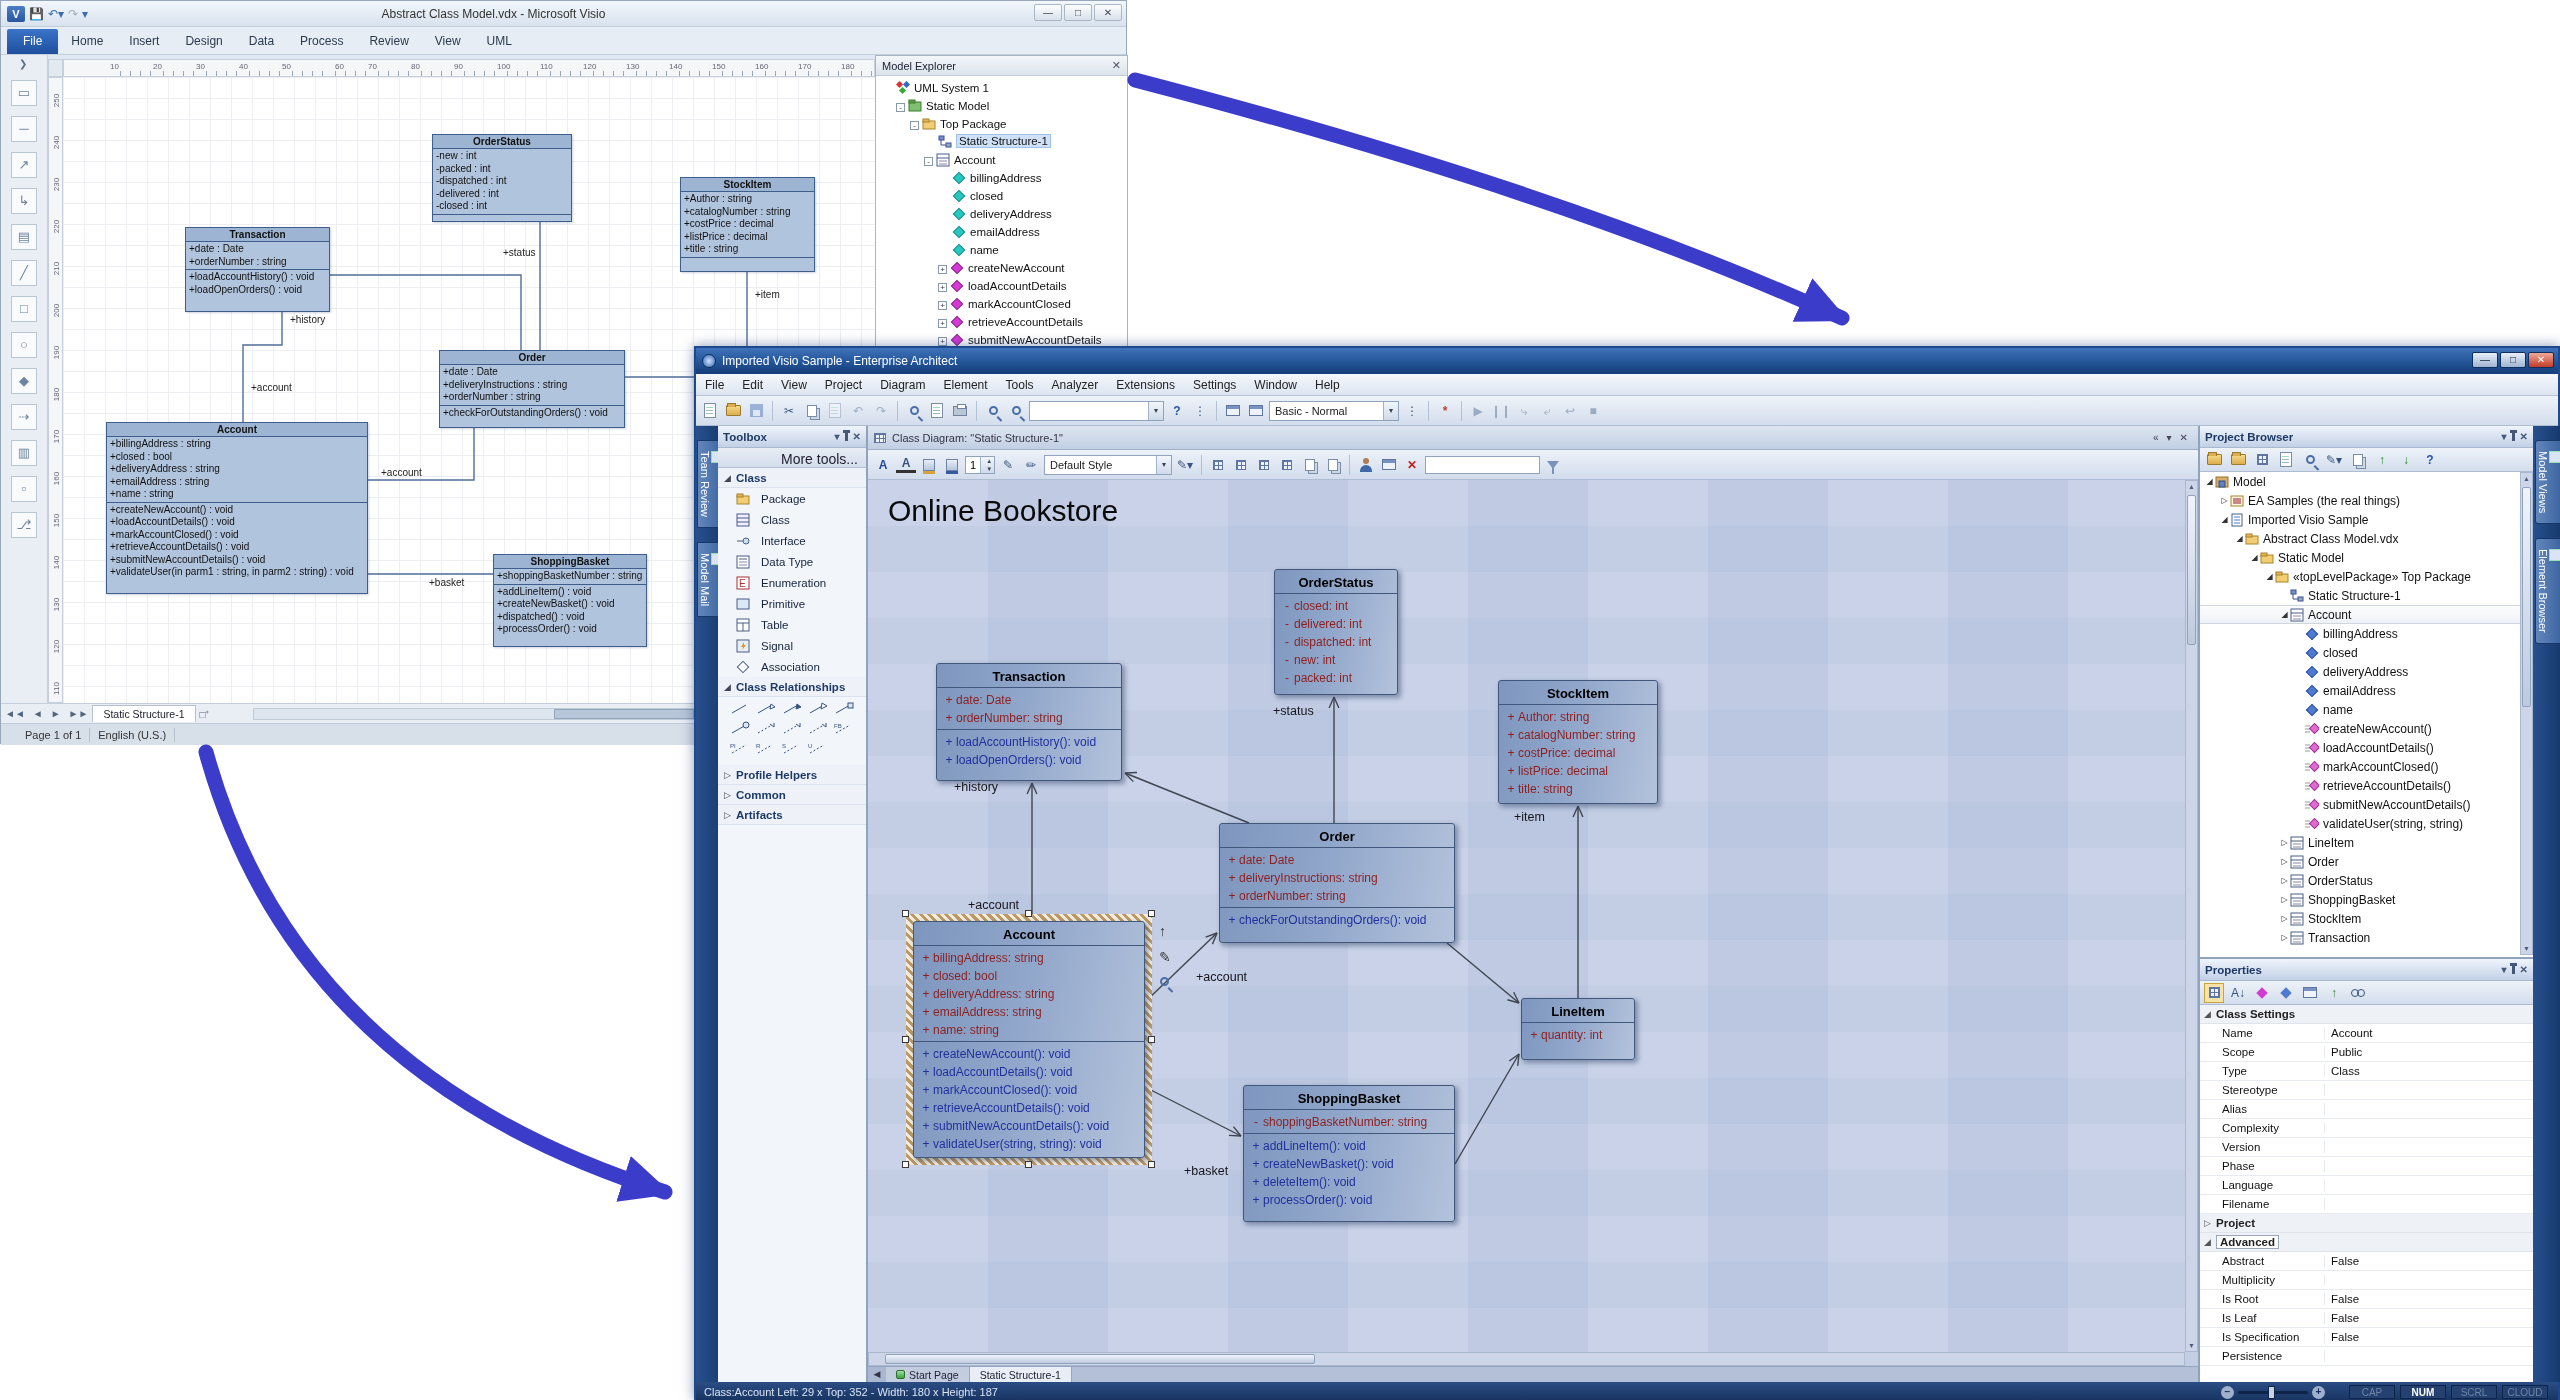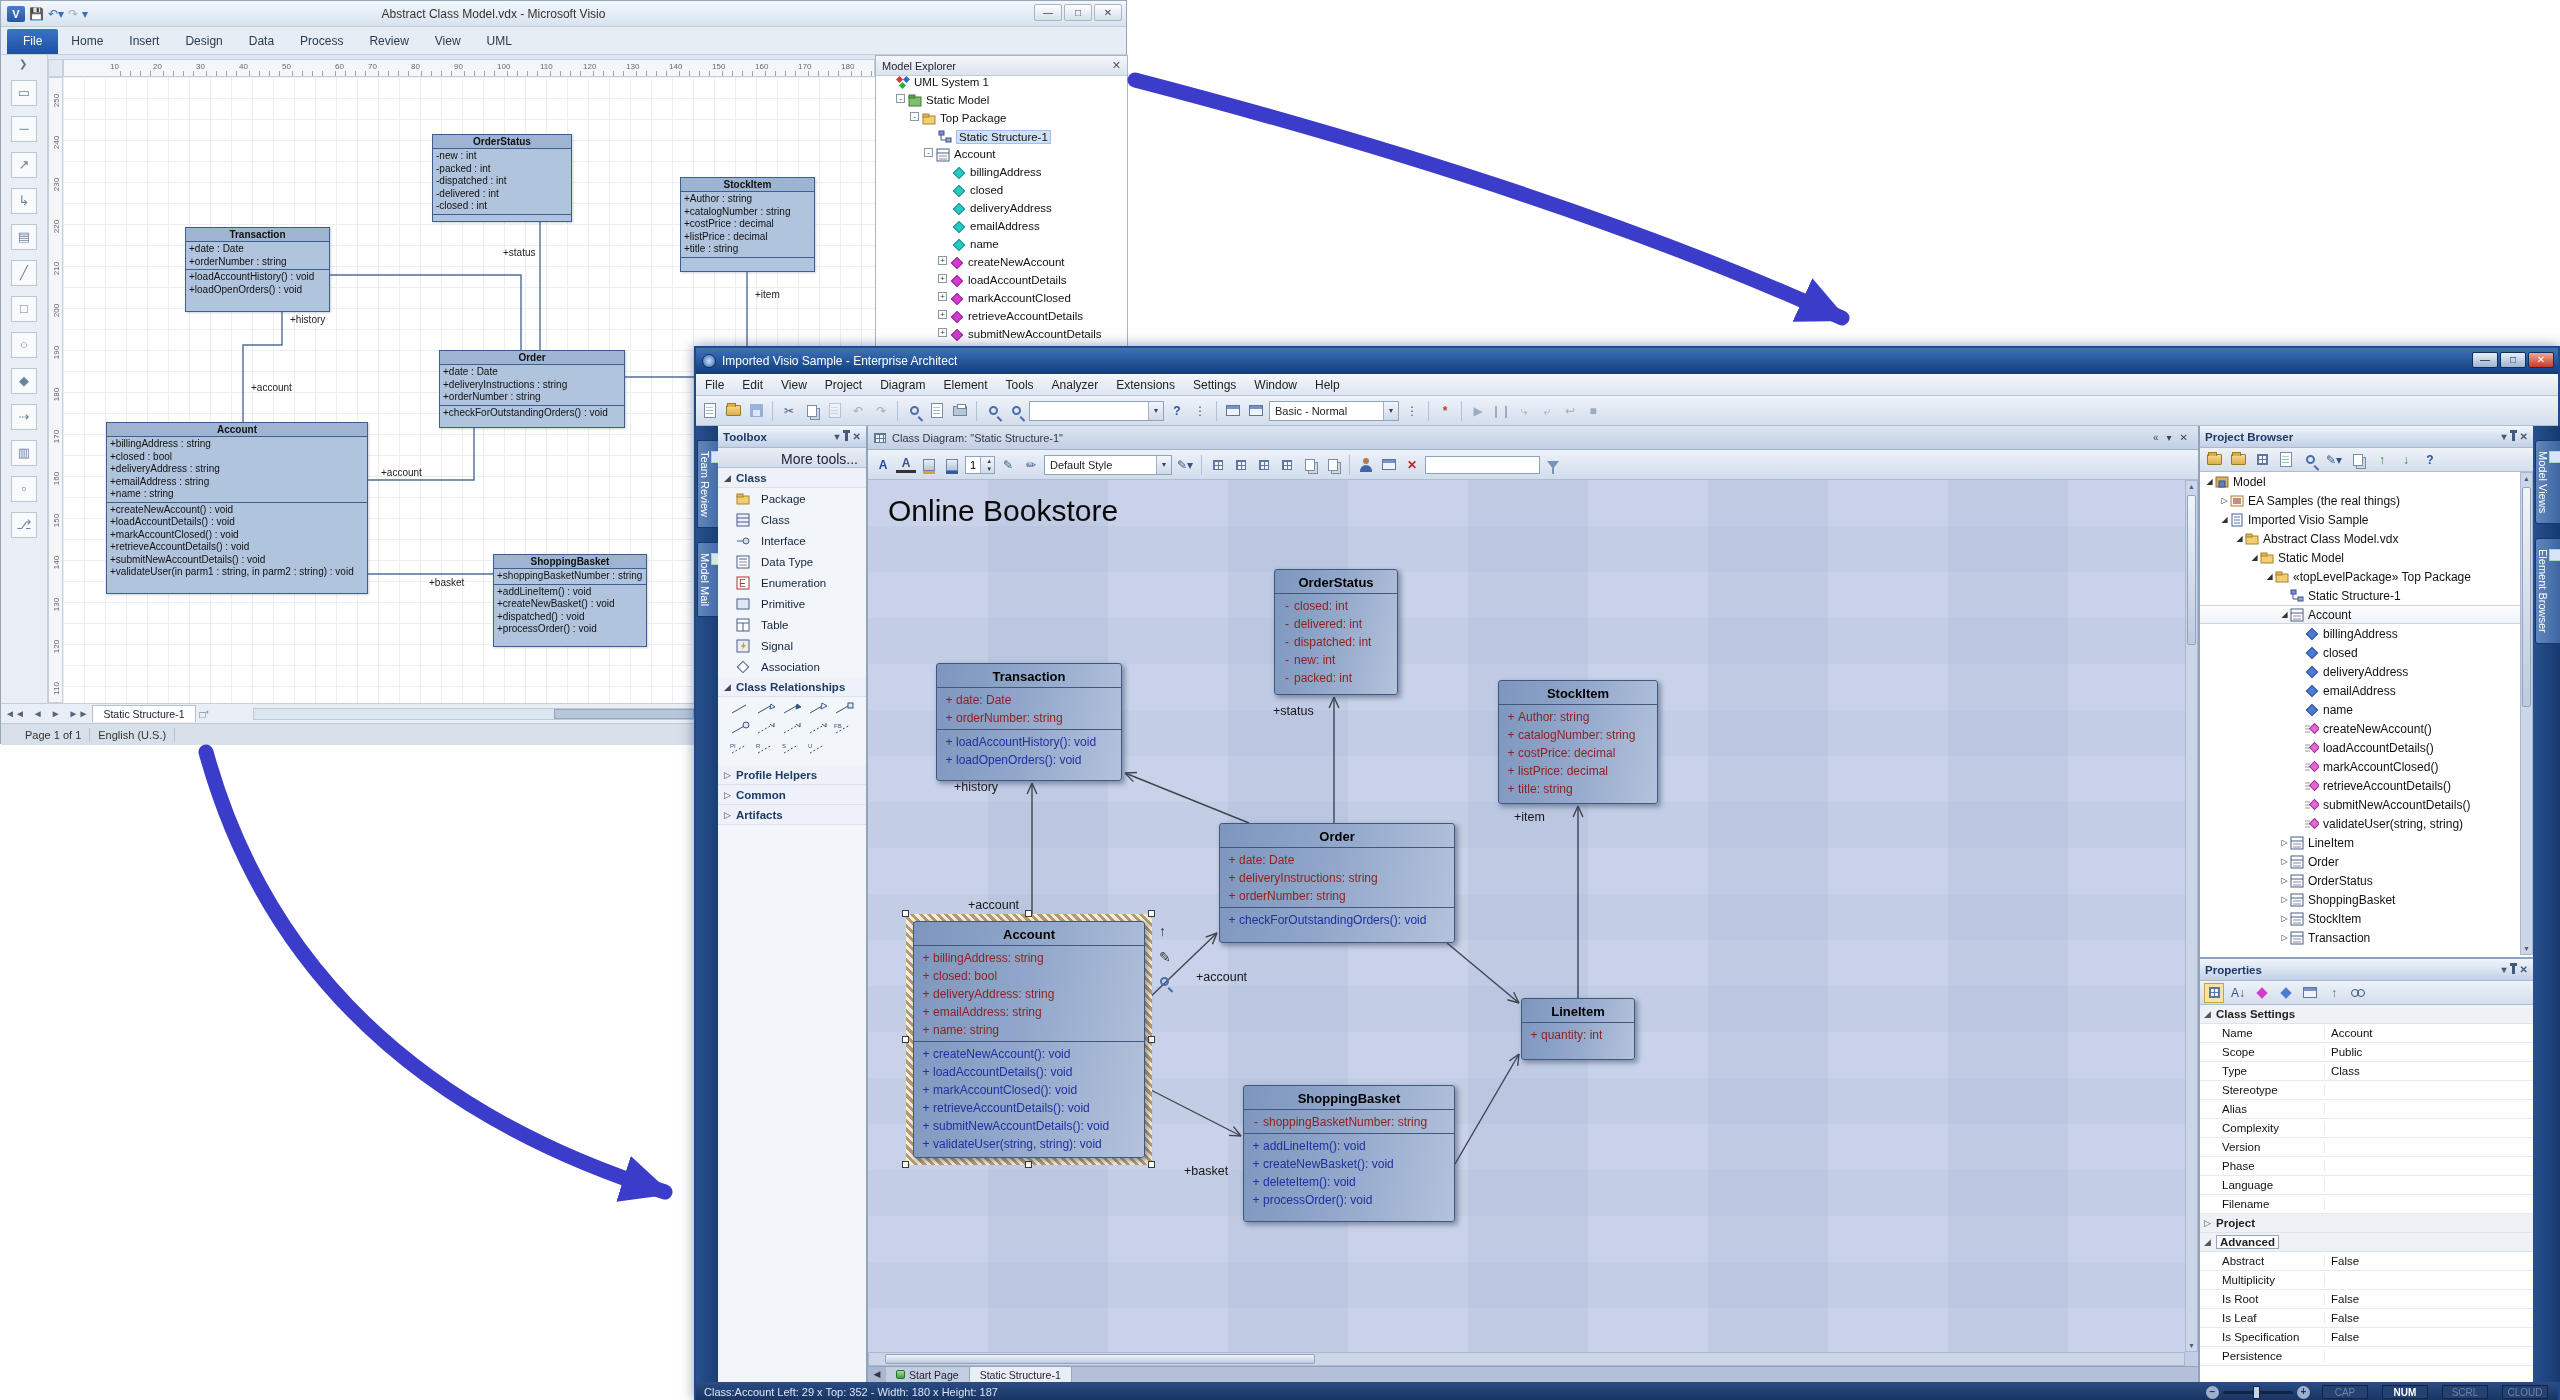--- a/index.html
+++ b/index.html
@@ -45,21 +45,21 @@
     padding:1px 2px;font-size:10px;}
   .v-class .cmp{padding:1px 3px;border-bottom:1px solid #3e5f8e;}
   .v-class .cmp:last-child{border-bottom:none;}
   .v-class .mrow{line-height:12.5px;white-space:nowrap;}
   .v-lbl{position:absolute;font-size:10px;color:#222;white-space:nowrap;}
   
   #v-me{left:874px;top:54px;width:253px;height:292px;background:#fff;border:1px solid #a9b6c6;}
   #v-me-title{height:20px;background:linear-gradient(#f4f7fa,#dbe3ec);border-bottom:1px solid #c2cdd9;
     font-size:11px;color:#223;display:flex;align-items:center;padding:0 6px;}
   #v-me-title .x{margin-left:auto;color:#556;font-size:11px;}
-  .vtrow{display:flex;align-items:flex-start;height:18px;font-size:11.5px;color:#111;white-space:nowrap;}
+  .vtrow{display:flex;align-items:flex-end;height:18px;font-size:11.5px;color:#111;white-space:nowrap;}
   .vexp{width:9px;height:9px;border:1px solid #8899aa;background:#fff;font-size:8px;line-height:7px;
     text-align:center;color:#334;margin-right:3px;flex:none;}
   .tico{width:14px;height:13px;margin-right:4px;flex:none;}
   .vsel{background:#cfe0f7;border:1px solid #9ec2ee;padding:0 2px;}
   
   #v-pages{left:0;top:702px;width:1127px;height:20px;background:#e9eef4;border-top:1px solid #c4cfdb;
     display:flex;align-items:center;font-size:10px;color:#50657e;}
   .pgnav{padding:0 4px;}
   .pgtab{background:#fff;border:1px solid #b4c0cd;border-bottom:none;padding:2px 10px;color:#223;font-size:10.5px;}
   #v-hscroll{margin-left:40px;width:560px;height:12px;background:#dde5ee;border:1px solid #c0cbd8;position:relative;}
@@ -1666,21 +1666,21 @@
     </div>
 
   <div id="ea-status" class="abs">
     <span>Class:Account   Left:   29 x Top:   352 - Width:   180 x Height:   187</span>
     <div class="right">
       <span class="sldc">−</span>
       <span id="sldtrack">
           <span id="sldthumb"></span>
         </span>
       <span class="sldc">+</span>
-      <span id="ea-inds" style="display:flex;gap:14px;margin-left:8px">
+      <span id="ea-inds" style="display:flex;gap:5px;margin-left:20px">
           <span class="ind">CAP</span>
           <span class="ind on">NUM</span>
           <span class="ind">SCRL</span>
           <span class="ind">CLOUD</span>
         </span>
     </div>
   </div>
 </div>
 
 <svg id="arrows" class="abs" viewBox="0 0 2560 1400">

